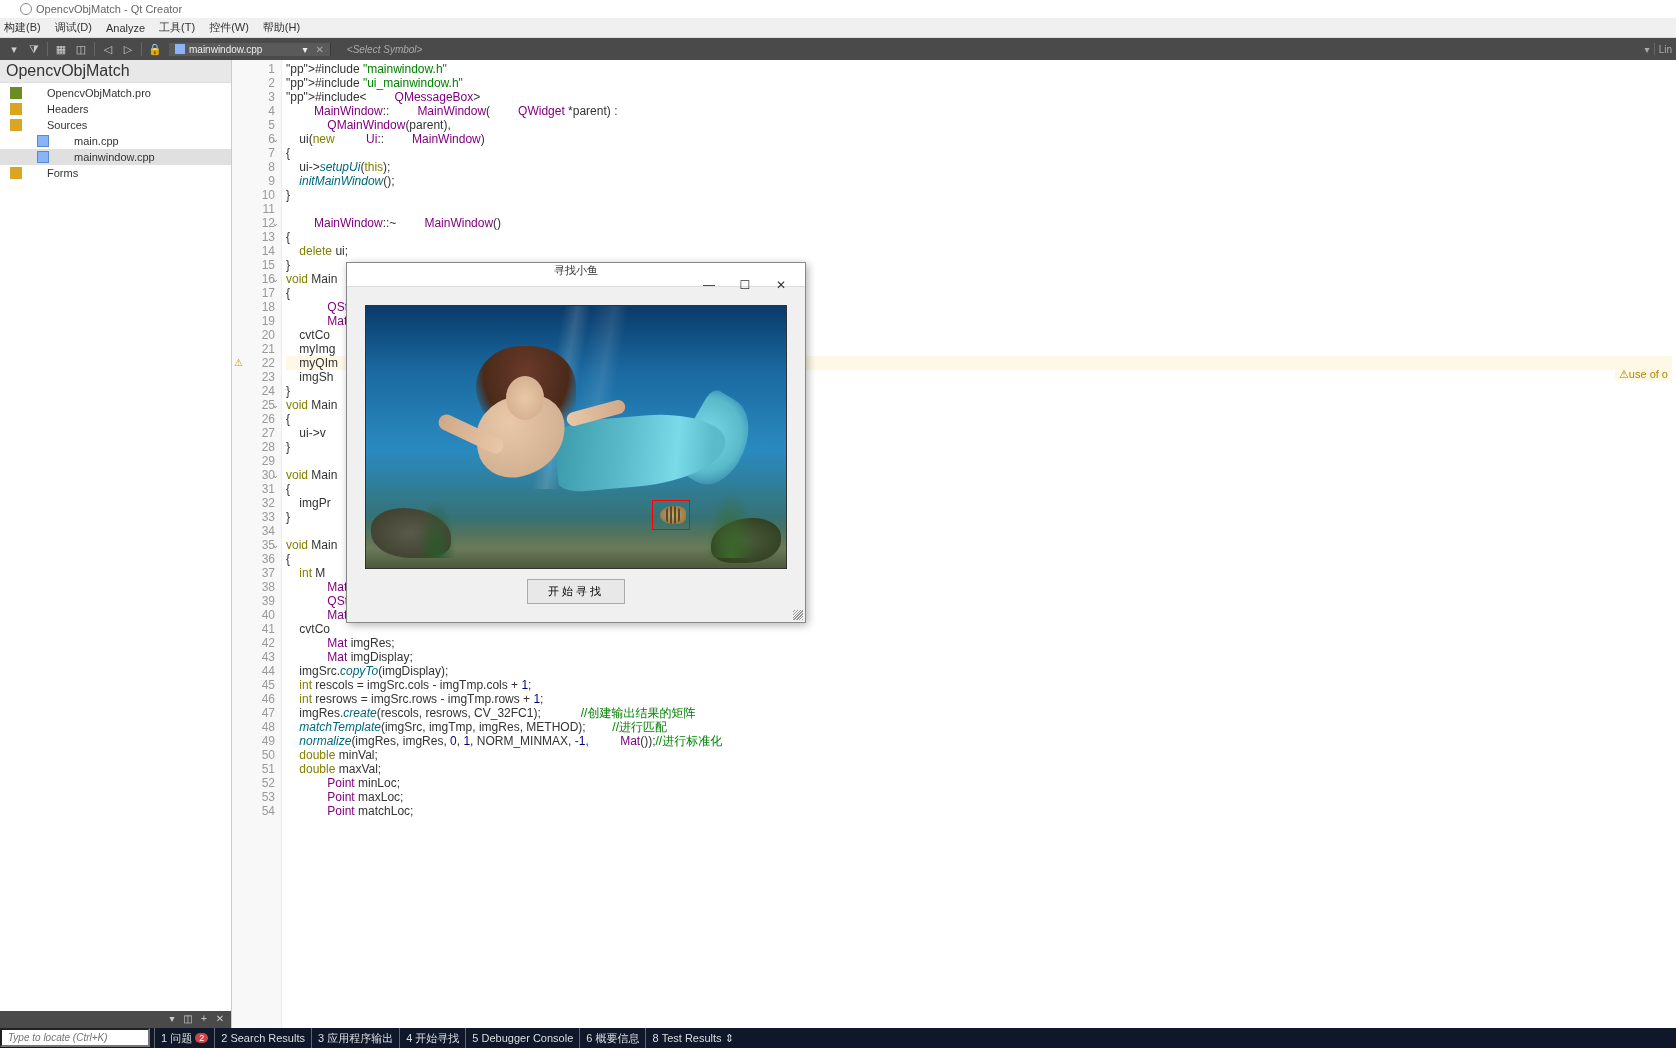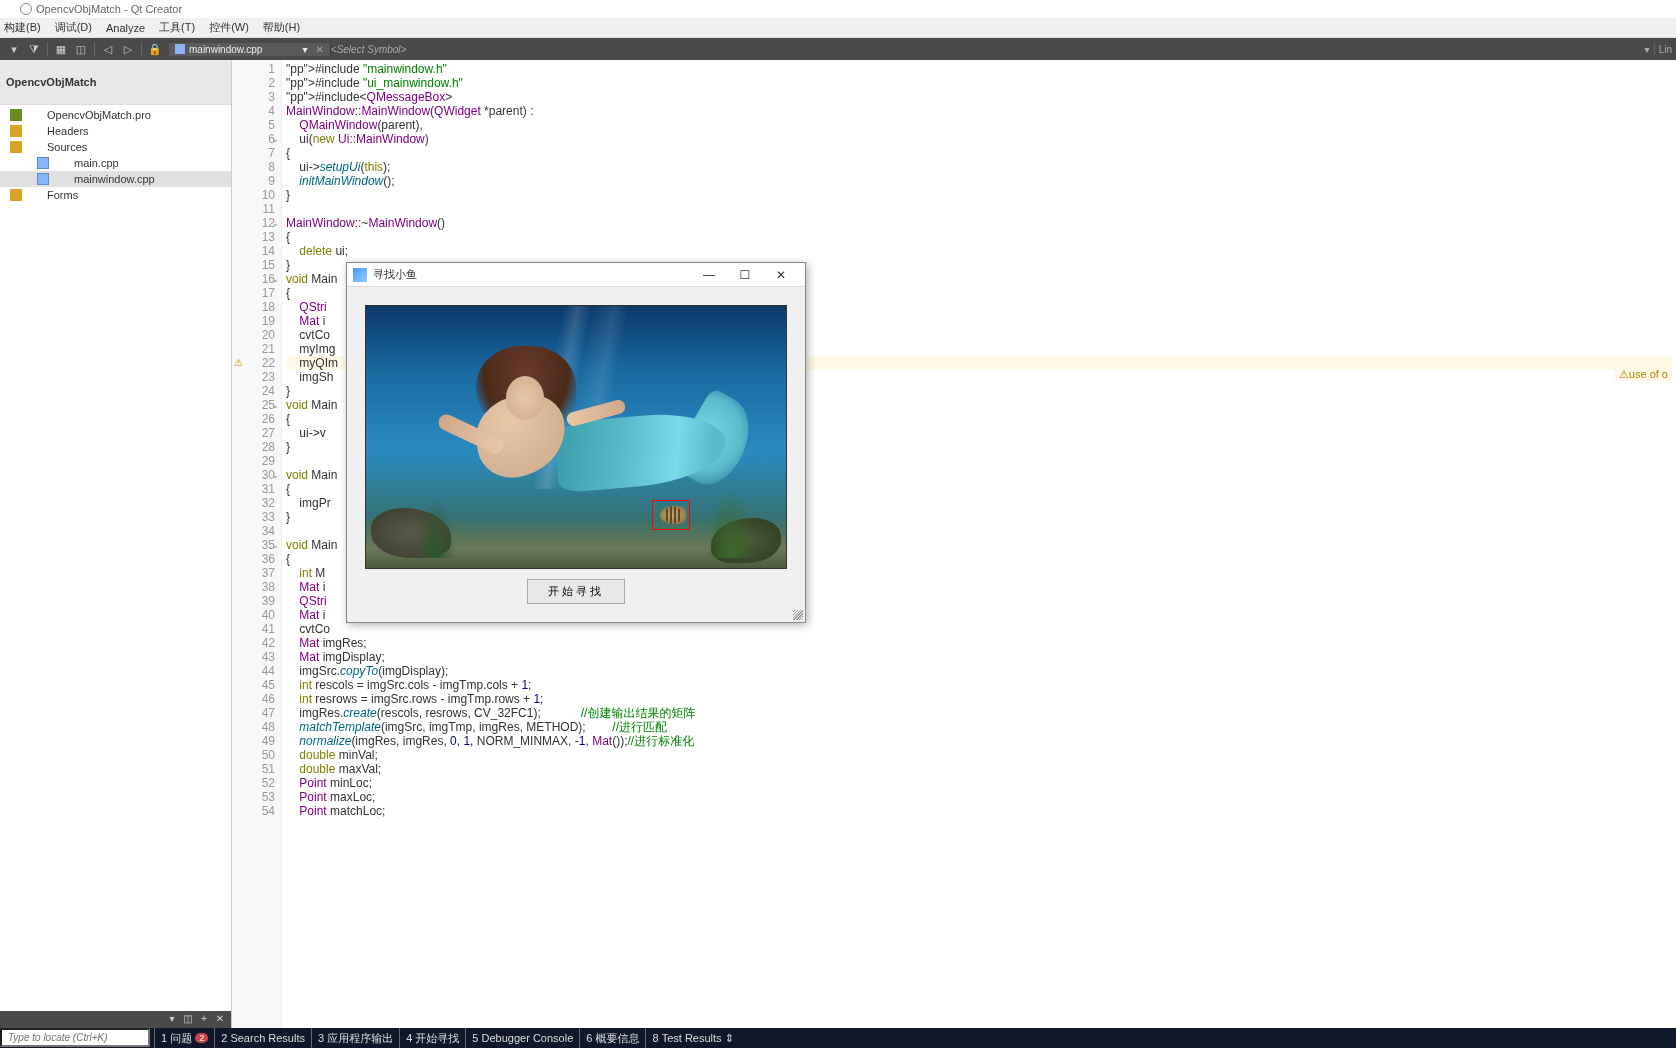--- a/index.html
+++ b/index.html
@@ -8,27 +8,27 @@
 .titlebar .logo { width: 12px; height: 12px; border: 1px solid #888; border-radius: 50%; margin-right: 4px; display: inline-block; }
 .menubar { height: 20px; background: #f0f0f0; border-bottom: 1px solid #ddd; display: flex; align-items: center; padding: 0 4px; font-size: 11px; color: #333; }
 .menubar span { margin-right: 14px; cursor: default; }
 .toolbar { height: 22px; background: #4a4a4a; display: flex; align-items: center; padding: 0 4px; color: #eee; font-size: 11px; }
 .tool-btn { width: 18px; height: 16px; margin: 0 1px; display: flex; align-items: center; justify-content: center; color: #ccc; }
 .tool-sep { width: 1px; height: 14px; background: #666; margin: 0 3px; }
 .tab-area { display: flex; align-items: center; margin-left: 4px; }
 .doc-tab { background: #5a5a5a; padding: 1px 6px; display: flex; align-items: center; color: #eee; font-size: 10px; border-right: 1px solid #3a3a3a; }
 .doc-tab .doc-icon { width: 10px; height: 10px; background: #8ab4f8; margin-right: 4px; }
 .tab-close { margin-left: 8px; color: #aaa; }
-.symbol-dropdown { margin-left: 0; color: #aaa; font-size: 10px; font-style: italic; }
+.symbol-dropdown { margin-left: 16px; color: #aaa; font-size: 10px; font-style: italic; }
 .toolbar-right { margin-left: auto; display: flex; align-items: center; color: #aaa; font-size: 10px; }
 
 .main-area { display: flex; height: calc(100% - 62px); }
 .sidebar { width: 232px; display: flex; flex-direction: column; border-right: 1px solid #ccc; }
 .project-panel { flex: 0 0 auto; background: #fff; }
-.project-title { background: #e8e8e8; padding: 16px 6px; font-size: 11px; font-weight: bold; color: #333; border-bottom: 1px solid #ddd; }
+.project-title { background: #e8e8e8; padding: 2px 6px; font-size: 16px; font-weight: normal; color: #333; border-bottom: 1px solid #ddd; }
 .tree { padding: 2px 0; font-size: 11px; color: #333; }
 .tree-item { padding: 2px 0 2px 10px; display: flex; align-items: center; cursor: default; gap: 21px; }
 .tree-item.level1 { padding-left: 37px; }
 .tree-icon { width: 12px; height: 12px; margin-right: 4px; display: inline-block; }
 .tree-icon.pro { background: #6b8e23; }
 .tree-icon.folder { background: #daa520; }
 .tree-icon.cpp { background: #8ab4f8; border: 1px solid #5a8acc; }
 .tree-item.selected { background: #e0e0e0; }
 .sidebar-mid { flex: 1; background: #fff; }
 .sidebar-toolbar { height: 18px; background: #4a4a4a; display: flex; align-items: center; justify-content: flex-end; padding: 0 4px; }
@@ -39,34 +39,34 @@
 .editor { flex: 1; display: flex; background: #fff; font-family: Consolas, "Courier New", monospace; font-size: 12px; position: relative; overflow: hidden; }
 .gutter { width: 50px; background: #f8f8f8; border-right: 1px solid #eee; text-align: right; padding-right: 6px; color: #999; line-height: 14px; padding-top: 2px; position: relative; }
 .gutter .ln { height: 14px; position: relative; }
 .gutter .fold { position: absolute; right: -4px; font-size: 9px; color: #888; }
 .gutter .warn { position: absolute; left: 2px; color: #d4a000; font-size: 10px; }
 .code { flex: 1; padding: 2px 4px; line-height: 14px; white-space: pre; color: #333; }
 .code .line { height: 14px; }
 .code .line.hl { background: #fef9e7; }
 .kw { color: #808000; }
 .str { color: #008000; }
-.cls { color: #800080; }
+.cls { color: #800080; margin-left: 28px; }
 .fn { color: #00677c; font-style: italic; }
 .num { color: #000080; }
 .cmt { color: #008000; }
 .editor-warning { position: absolute; right: 4px; top: 308px; background: #fef9e7; color: #b08000; font-size: 11px; padding: 0 4px; }
 
 .statusbar { height: 20px; background: #0f172a; display: flex; align-items: flex-start; color: #ddd; font-size: 11px; position: absolute; bottom: 0; left: 0; right: 0; }
 .locator { background: #fff; color: #888; padding: 2px 6px; width: 150px; font-size: 10px; margin-right: 4px; font-style: italic; }
 .sb-item { padding: 0 6px; border-left: 1px solid #666; display: flex; align-items: center; height: 100%; }
 .sb-badge { background: #c44; color: #fff; border-radius: 7px; padding: 0 4px; font-size: 9px; margin-left: 3px; }
 
 
 .dialog { position: absolute; top: 262px; left: 346px; width: 460px; background: #f0f0f0; border: 1px solid #888; box-shadow: 2px 2px 8px rgba(0,0,0,0.3); }
-.dialog-title { height: 24px; background: #fff; border-bottom: 1px solid #ddd; display: flex; align-items: center; padding: 0 6px; font-size: 11px; color: #333; }
+.dialog-title { height: 24px; background: #fff; border-bottom: 1px solid #ddd; display: flex; align-items: center; padding: 0 6px; font-size: 11px; color: #333; flex-direction: column; }
 .dialog-title .d-icon { width: 14px; height: 14px; background: linear-gradient(135deg,#49f,#9cf); margin-right: 6px; }
 .dialog-title .d-controls { margin-left: auto; display: flex; }
 .dialog-title .d-btn { width: 36px; text-align: center; font-size: 12px; color: #333; }
 .dialog-body { padding: 18px; display: flex; flex-direction: column; align-items: center; }
 .dialog-canvas { width: 422px; height: 264px; position: relative; overflow: hidden; border: 1px solid #333; }
 .underwater { width: 100%; height: 100%; background: linear-gradient(180deg, #0a3a6a 0%, #1a6aa0 25%, #2a8ac0 55%, #3a6a5a 90%, #5a7a4a 100%); position: relative; }
 .light-rays { position: absolute; top: 0; left: 20%; width: 60%; height: 70%; background: linear-gradient(100deg, transparent 40%, rgba(255,255,255,0.15) 45%, transparent 50%, rgba(255,255,255,0.1) 58%, transparent 63%); }
 .mermaid { position: absolute; top: 30px; left: 60px; width: 310px; height: 190px; }
 .mermaid-body { position: absolute; top: 60px; left: 50px; width: 90px; height: 80px; background: radial-gradient(ellipse at 40% 30%, #e8c8a8, #c8a888); border-radius: 50% 40% 60% 40%; transform: rotate(-10deg); }
 .mermaid-head { position: absolute; top: 40px; left: 80px; width: 38px; height: 44px; background: radial-gradient(ellipse, #e8c8a8, #d0a888); border-radius: 50%; }

